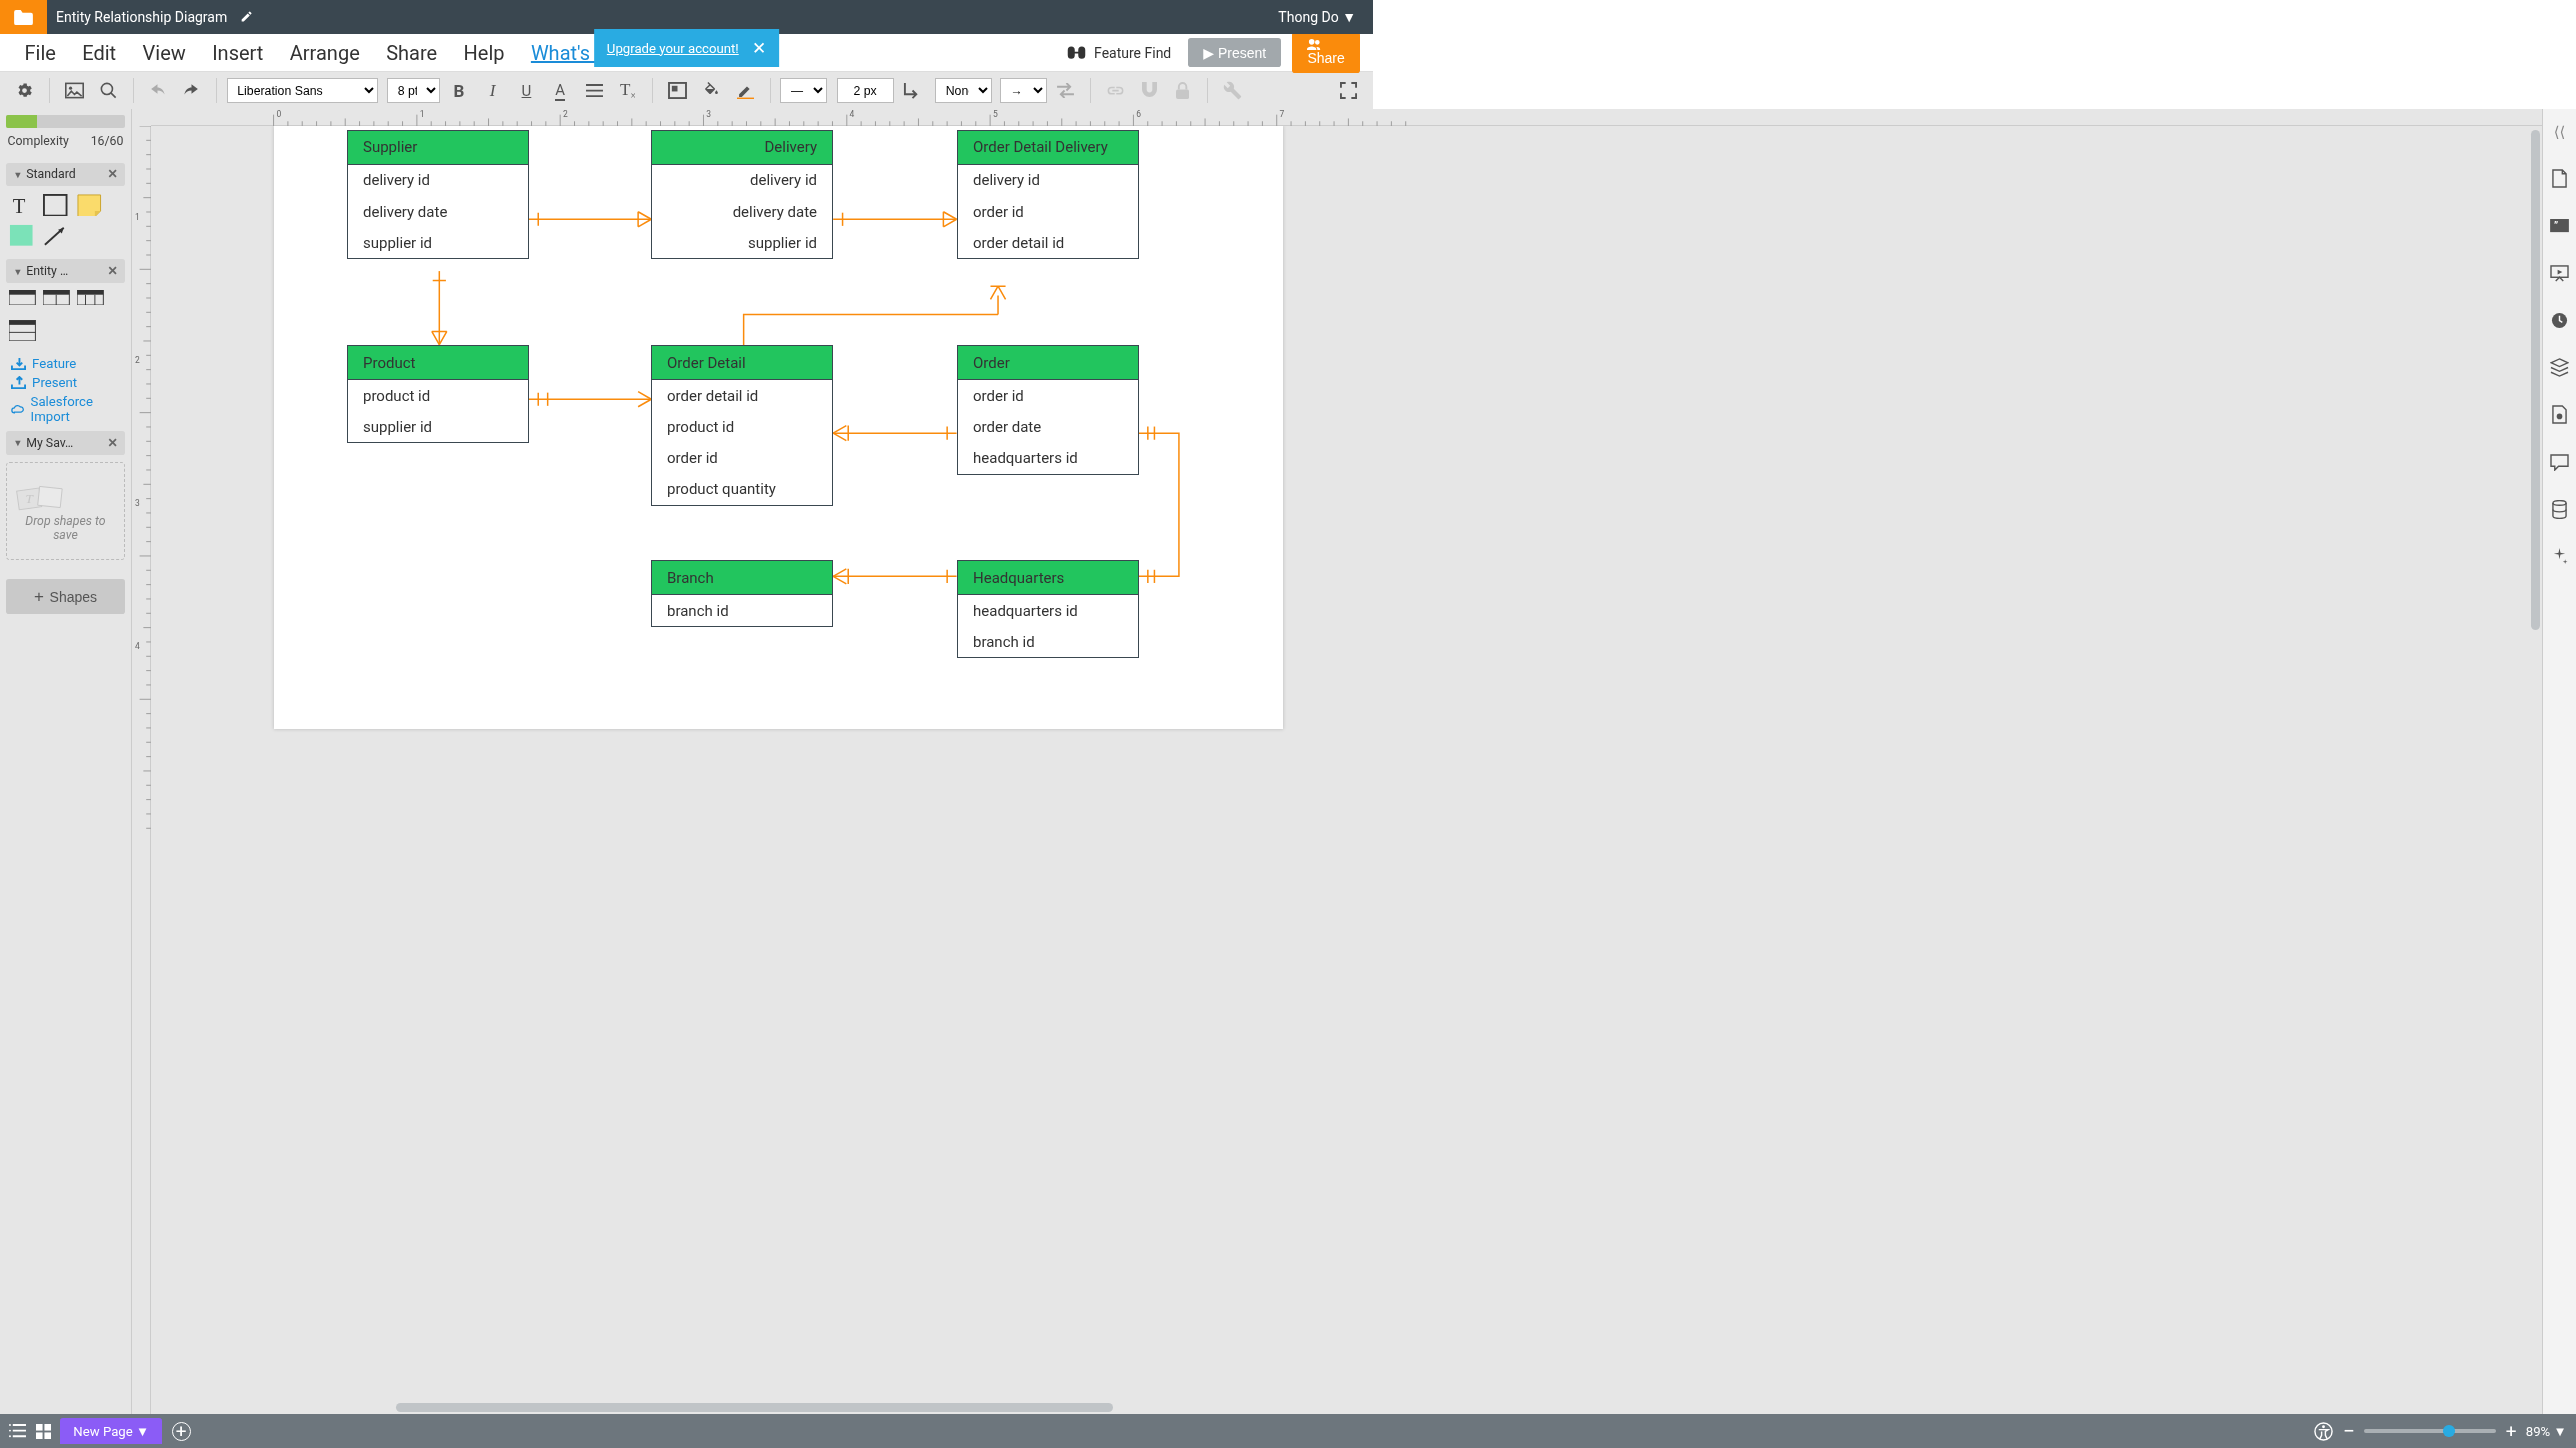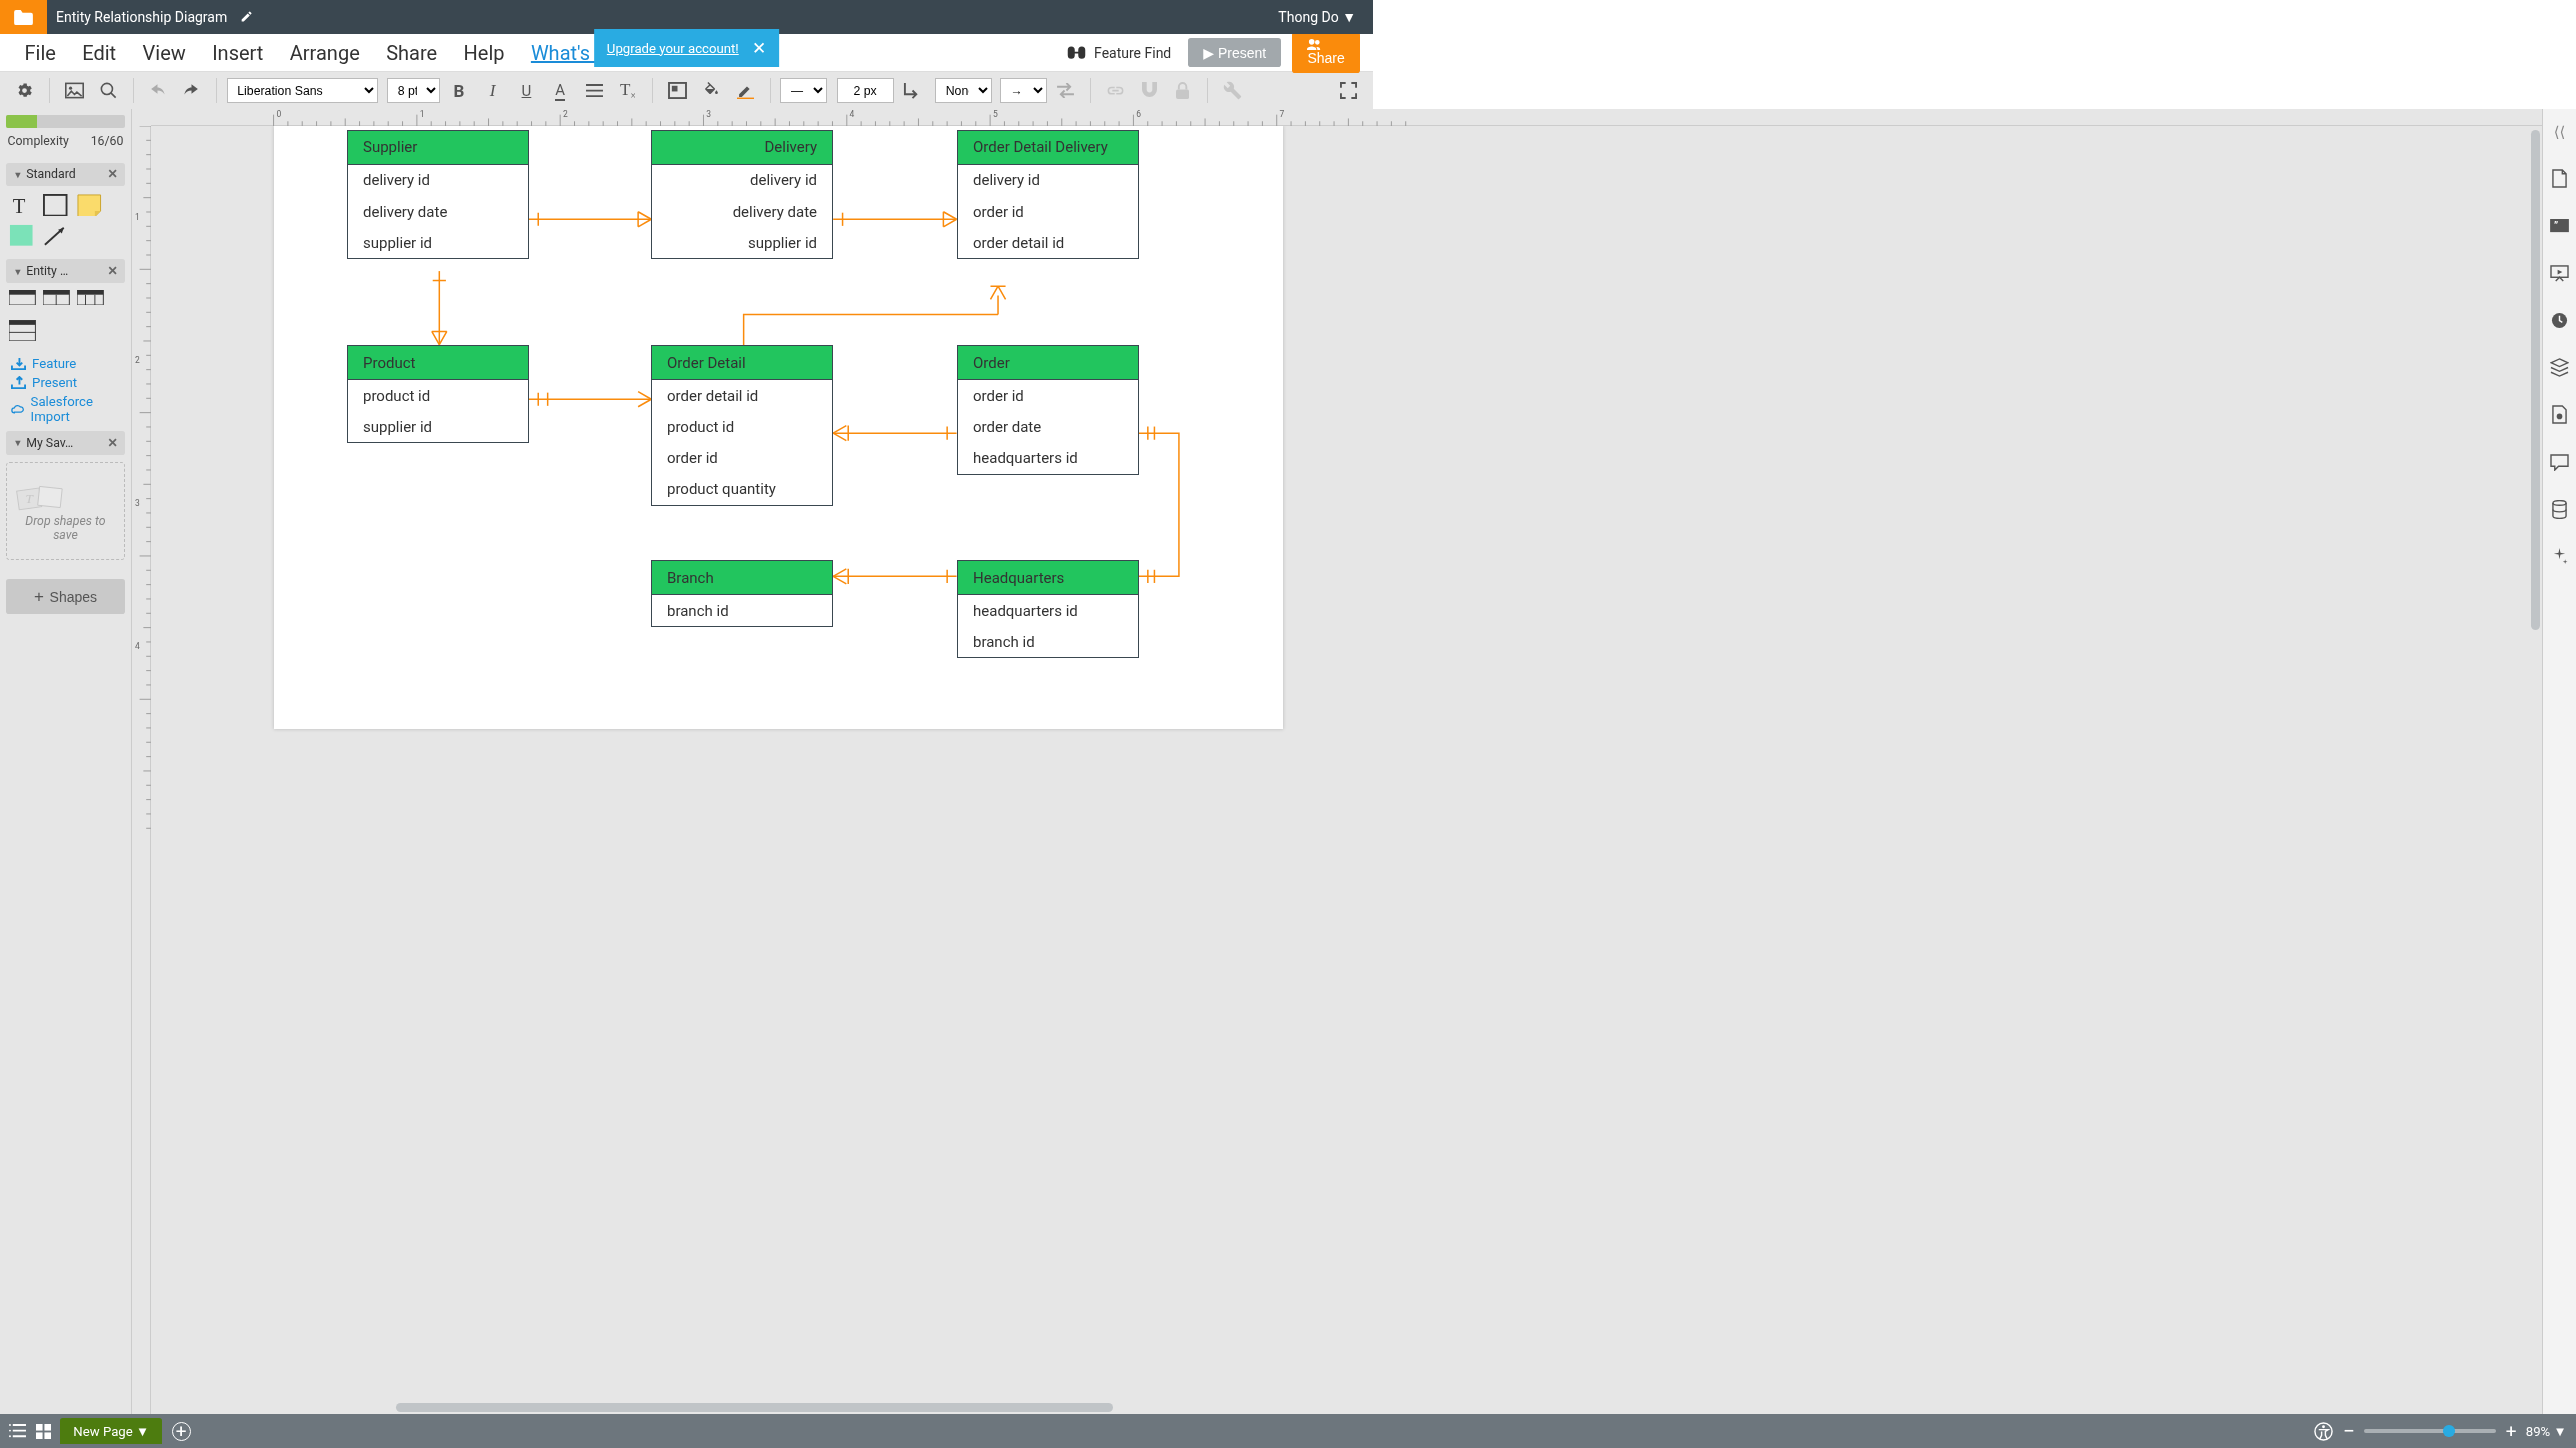--- a/index.html
+++ b/index.html
@@ -62,21 +62,21 @@
 .entity .hdr { background: #22c55e; border-bottom: 1.4px solid #3a4750; padding: 7.5px 15px; font-size: 15px; color: #333; }
 .entity .row { padding: 6.6px 15px; font-size: 15px; color: #333; }
 
 
 .rightdock { position: absolute; right: 0; top: 109px; bottom: 34px; width: 34px; background: #f3f3f3; border-left: 0.9px solid #ccc; display: flex; flex-direction: column; align-items: center; padding-top: 5.7px; gap: 13.2px; }
 .rightdock .dicon { width: 34px; height: 34px; display: flex; align-items: center; justify-content: center; color: #555; cursor: pointer; }
 .rightdock .collapse { font-size: 15px; color: #888; }
 
 
 .bottombar { position: absolute; left: 0; right: 0; bottom: 0; height: 34px; background: #6d767d; color: #fff; display: flex; align-items: center; padding: 0 9.4px; gap: 9.4px; }
-.bottombar .tab { background: #4d7c0f; padding: 5.7px 13.2px; border-radius: 2.8px 2.8px 0 0; font-size: 13.2px; }
+.bottombar .tab { background: #8b5cf6; padding: 5.7px 13.2px; border-radius: 2.8px 2.8px 0 0; font-size: 13.2px; }
 .bottombar .spacer { flex: 1; }
 .zoom-slider { width: 132px; height: 3.8px; background: #aab0b4; position: relative; border-radius: 1.9px; }
 .zoom-slider .handle { position: absolute; top: -3.8px; left: 60%; width: 11.3px; height: 11.3px; background: #29abe2; border-radius: 50%; }
 .zoom-pct { font-size: 13.2px; }
 
 svg { display: block; }
 </style>
 </head>
 <body>
 

